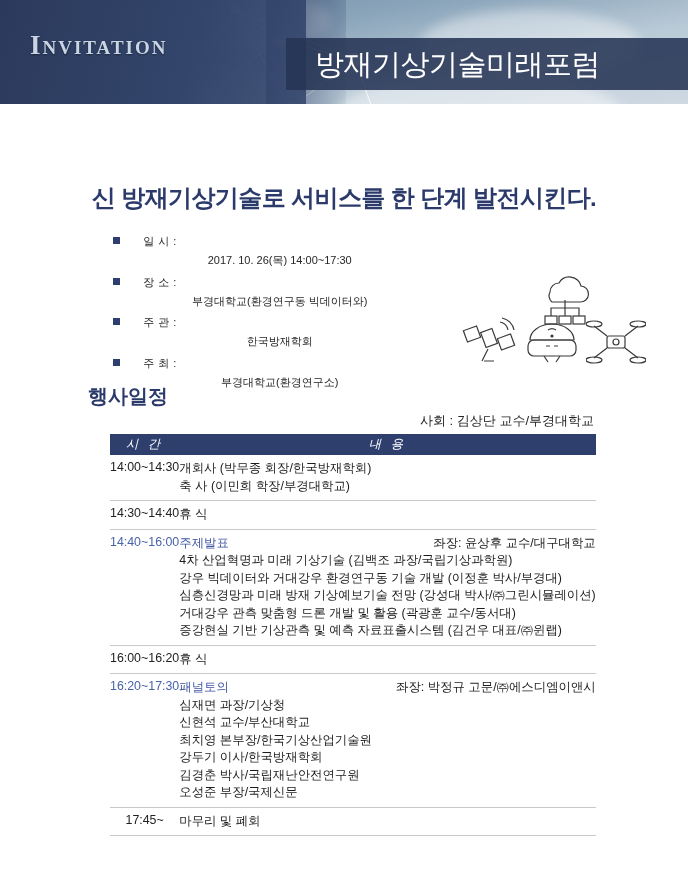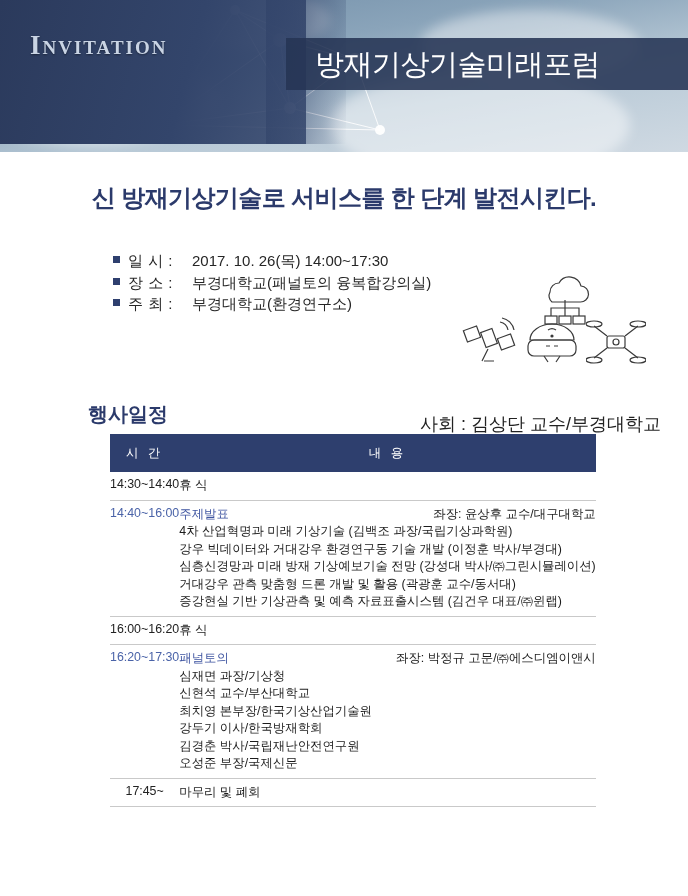--- a/index.html
+++ b/index.html
@@ -9,21 +9,21 @@
     background:#ffffff;
     font-family:"Liberation Sans", sans-serif;
     color:#1b1b1b;
     position:relative;
     overflow:hidden;
   }
 
   
   .header {
     position:relative;
-    width:688px; height:152px;
+    width:688px; height:104px;
     background:linear-gradient(170deg,#6f8ca6 0%,#8aa4ba 35%,#b9cad7 65%,#cfd9e2 100%);
     overflow:hidden;
     padding-left:36px;
   }
   .cloud {
     position:absolute; border-radius:50%;
     background:rgba(255,255,255,0.55); filter:blur(6px);
   }
   .c1 { width:260px; height:90px; left:-40px; top:55px; }
   .c2 { width:220px; height:70px; left:420px; top:10px; background:rgba(255,255,255,0.4);}
@@ -64,53 +64,53 @@
   
   .headline {
     position:absolute; left:0; top:182px; width:688px;
     text-align:center;
     font-size:24px; font-weight:bold; color:#2b3a6b;
     letter-spacing:-0.6px;
   }
 
   
   .info {
-    position:absolute; left:113px; top:250px;
-    font-size:15px; line-height:21.5px; color:#262626;
+    position:absolute; left:113px; top:231px;
+    font-size:11px; line-height:21.5px; color:#262626;text-align:center;
   }
   .info .row { display:flex; align-items:flex-start; }
   .info .bullet {
     width:7px; height:7px; background:#2e3f6e;
     margin-top:6px; margin-right:8px; flex:0 0 auto;
   }
   .info .lbl { width:64px; flex:0 0 auto; letter-spacing:0.5px;}
-  .info .val { flex:1 1 auto; }
+  .info .val { flex:1 1 auto;margin-top:19px; }
 
   
   .icons { position:absolute; left:470px; top:272px; width:200px; height:100px; }
 
   
   .sched-title {
-    position:absolute; left:88px; top:401px;
+    position:absolute; left:88px; top:383px;
     font-size:20px; font-weight:bold; color:#2b3a6b;
   }
   .host {
     position:absolute; left:420px; top:412px;
-    font-size:18px; color:#222;
+    font-size:13px; color:#222;
   }
   table.sched {
     position:absolute; left:110px; top:434px;
     width:468px;
     border-collapse:collapse;
     font-size:12.4px;
   }
   table.sched thead th {
     background:#2e3f6e; color:#fff;
-    font-weight:normal; height:38px;
-    letter-spacing:3px; font-size:12.4px;
+    font-weight:normal; height:21px;
+    letter-spacing:3px; font-size:12.4px;font-style:italic;
   }
   table.sched thead th.c1h { width:104px; }
   table.sched td {
     border-bottom:1px solid #c9c9c9;
     vertical-align:top;
     padding:5px 0 5px 0;
   }
   td.time { width:104px; text-align:center; white-space:nowrap; color:#222; }
   td.time.accent { color:#4a63a8; }
   td.body { padding-left:6px; }
@@ -157,21 +157,26 @@
 
 <div class="info">
   <div class="row">
     <span class="bullet"></span>
     <span class="lbl">일  시 :</span>
     <span class="val">2017. 10. 26(목) 14:00~17:30</span>
   </div>
   <div class="row">
     <span class="bullet"></span>
     <span class="lbl">장  소 :</span>
-    <span class="val">부경대학교(패널토의 융복합강의실)</span>
+    <span class="val">부경대학교(환경연구동 빅데이터와)</span>
+  </div>
+  <div class="row">
+    <span class="bullet"></span>
+    <span class="lbl">주  관 :</span>
+    <span class="val">한국방재학회</span>
   </div>
   <div class="row">
     <span class="bullet"></span>
     <span class="lbl">주  최 :</span>
     <span class="val">부경대학교(환경연구소)</span>
   </div>
 </div>
 
 <div class="icons">
 
@@ -224,20 +229,27 @@
 
 <table class="sched">
   <thead>
     <tr>
       <th class="c1h spaced">시 간</th>
       <th class="spaced">내 용</th>
     </tr>
   </thead>
   <tbody>
 
+    <tr>
+      <td class="time">14:00~14:30</td>
+      <td class="body">
+        <div class="line">개회사 (박무종 회장/한국방재학회)</div>
+        <div class="line">축  사 (이민희 학장/부경대학교)</div>
+      </td>
+    </tr>
 
     <tr>
       <td class="time">14:30~14:40</td>
       <td class="body">
         <div class="line">휴  식</div>
       </td>
     </tr>
 
     <tr>
       <td class="time accent">14:40~16:00</td>

